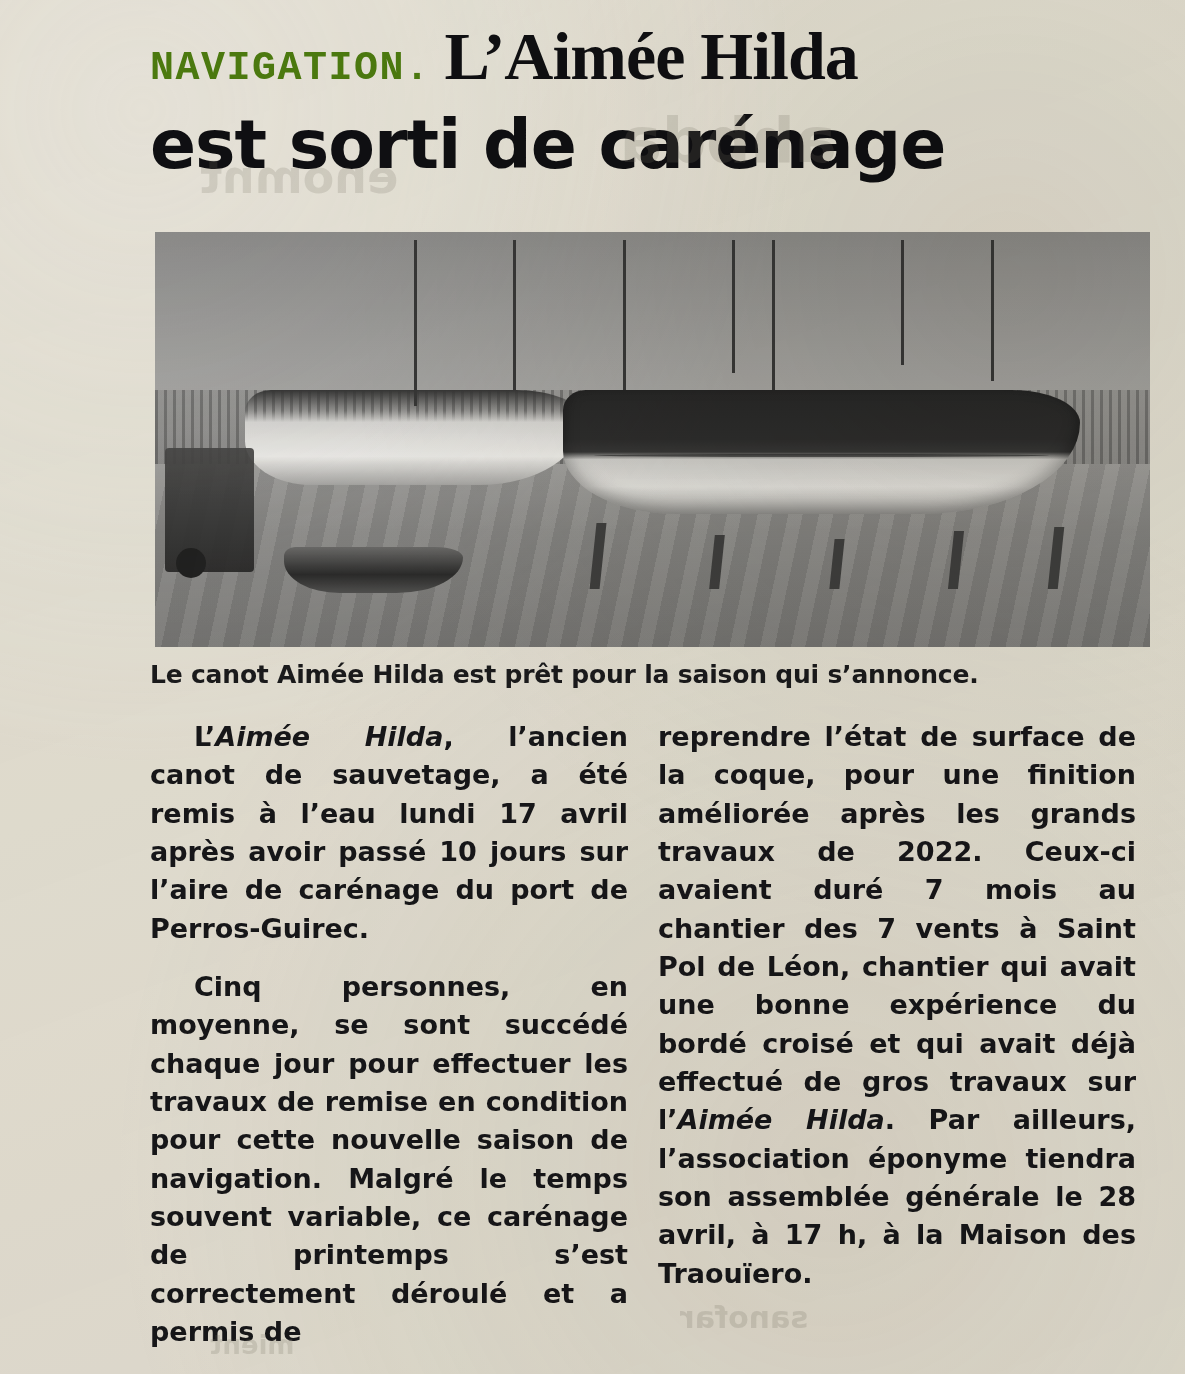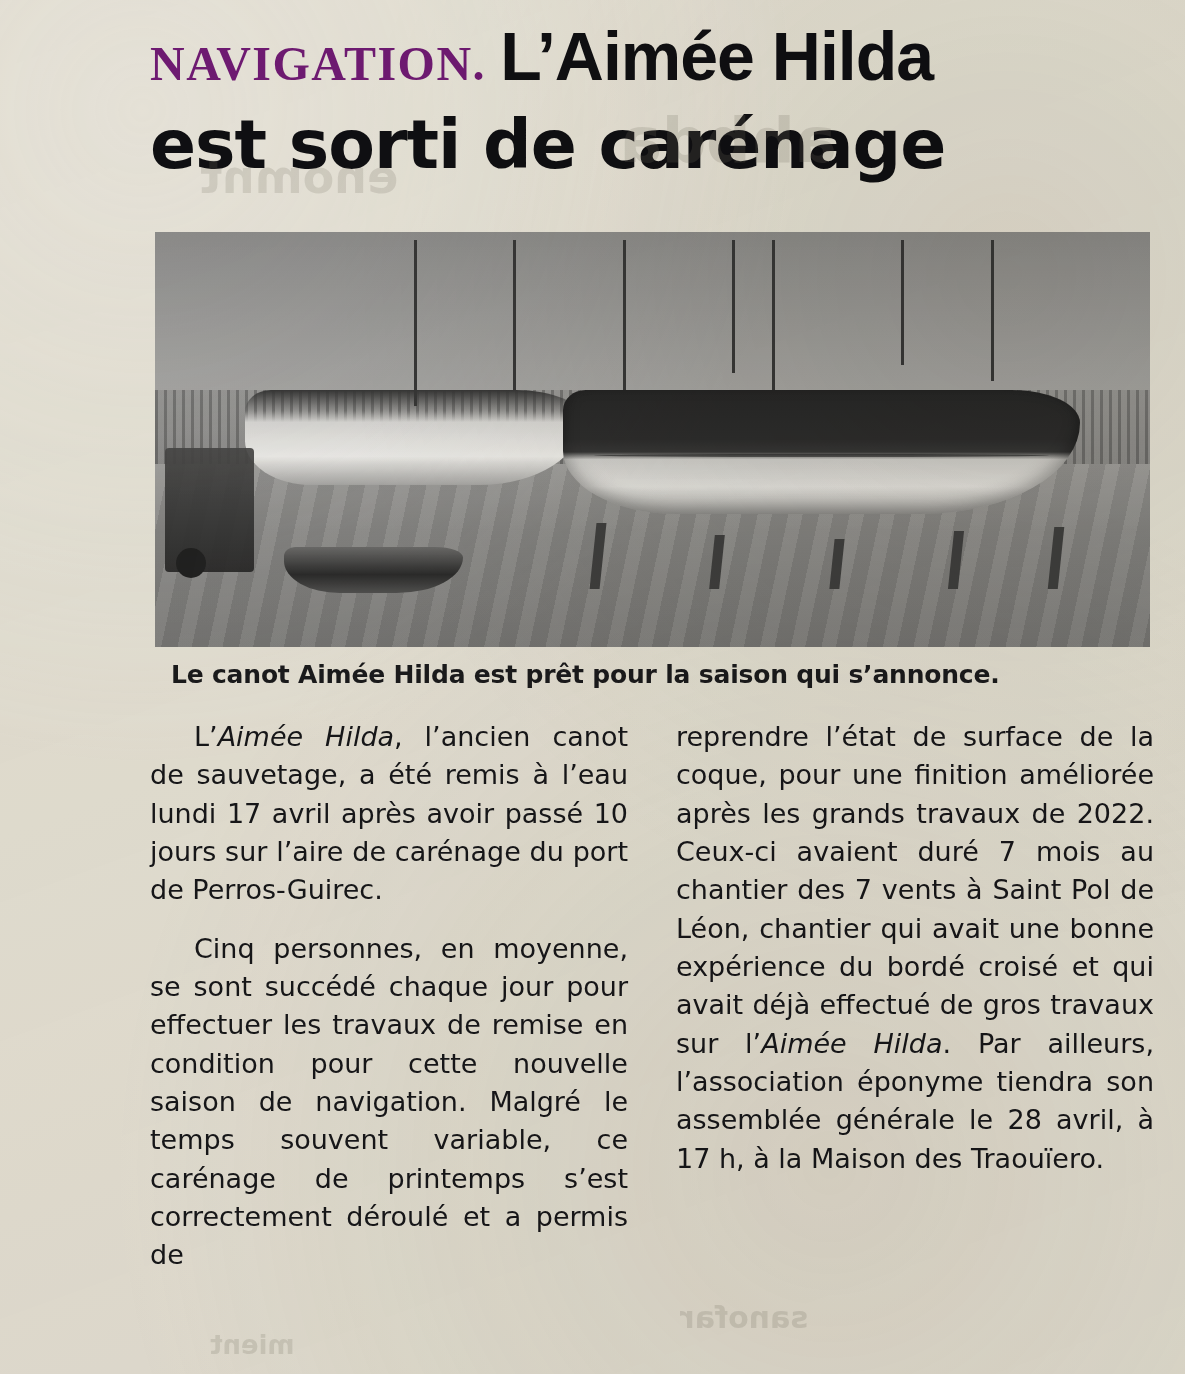--- a/index.html
+++ b/index.html
@@ -40,33 +40,33 @@
     left: 150px;
     top: 22px;
     width: 1000px;
   }
   .headline-line1 {
     font-size: 0;
     line-height: 1;
     white-space: nowrap;
   }
   .kicker {
-    font-size: 48px;
+    font-size: 40px;
     font-weight: bold;
     letter-spacing: 1.5px;
-    color: #701a75;
-    font-family: Liberation Serif, serif;
+    color: #4d7c0f;
+    font-family: Liberation Mono, monospace;
     vertical-align: baseline;
   }
   .headline-main {
     font-size: 68px;
     font-weight: bold;
     color: #0f0f12;
     letter-spacing: -1px;
-    font-family: Liberation Sans, sans-serif;
+    font-family: Liberation Serif, serif;
     vertical-align: baseline;
     margin-left: 14px;
   }
   .headline-line2 {
     font-size: 68px;
     font-weight: bold;
     color: #0f0f12;
     letter-spacing: -1px;
     line-height: 1.18;
     font-family: "DejaVu Sans", sans-serif;
@@ -188,38 +188,39 @@
   
   .stand {
     position: absolute;
     width: 10px;
     background: #43433f;
     bottom: 14%;
     transform: skewX(-6deg);
   }
   .caption {
     position: absolute;
-    left: 171px;
+    left: 150px;
     top: 660px;
     width: 1000px;
     font-size: 25px;
     font-weight: bold;
     color: #1b1b1d;
     font-family: "DejaVu Sans", sans-serif;
     letter-spacing: -0.2px;
   }
 
   
   .columns {
     position: absolute;
     left: 150px;
     top: 718px;
     width: 1005px;
     display: flex;
-    gap: 48px;
+    gap: 30px;
+    font-weight: bold;
   }
   .col {
     width: 478px;
   }
   .col p {
     margin: 0 0 0 0;
     font-size: 27px;
     line-height: 1.42;
     color: #17171a;
     font-family: "DejaVu Sans", sans-serif;

